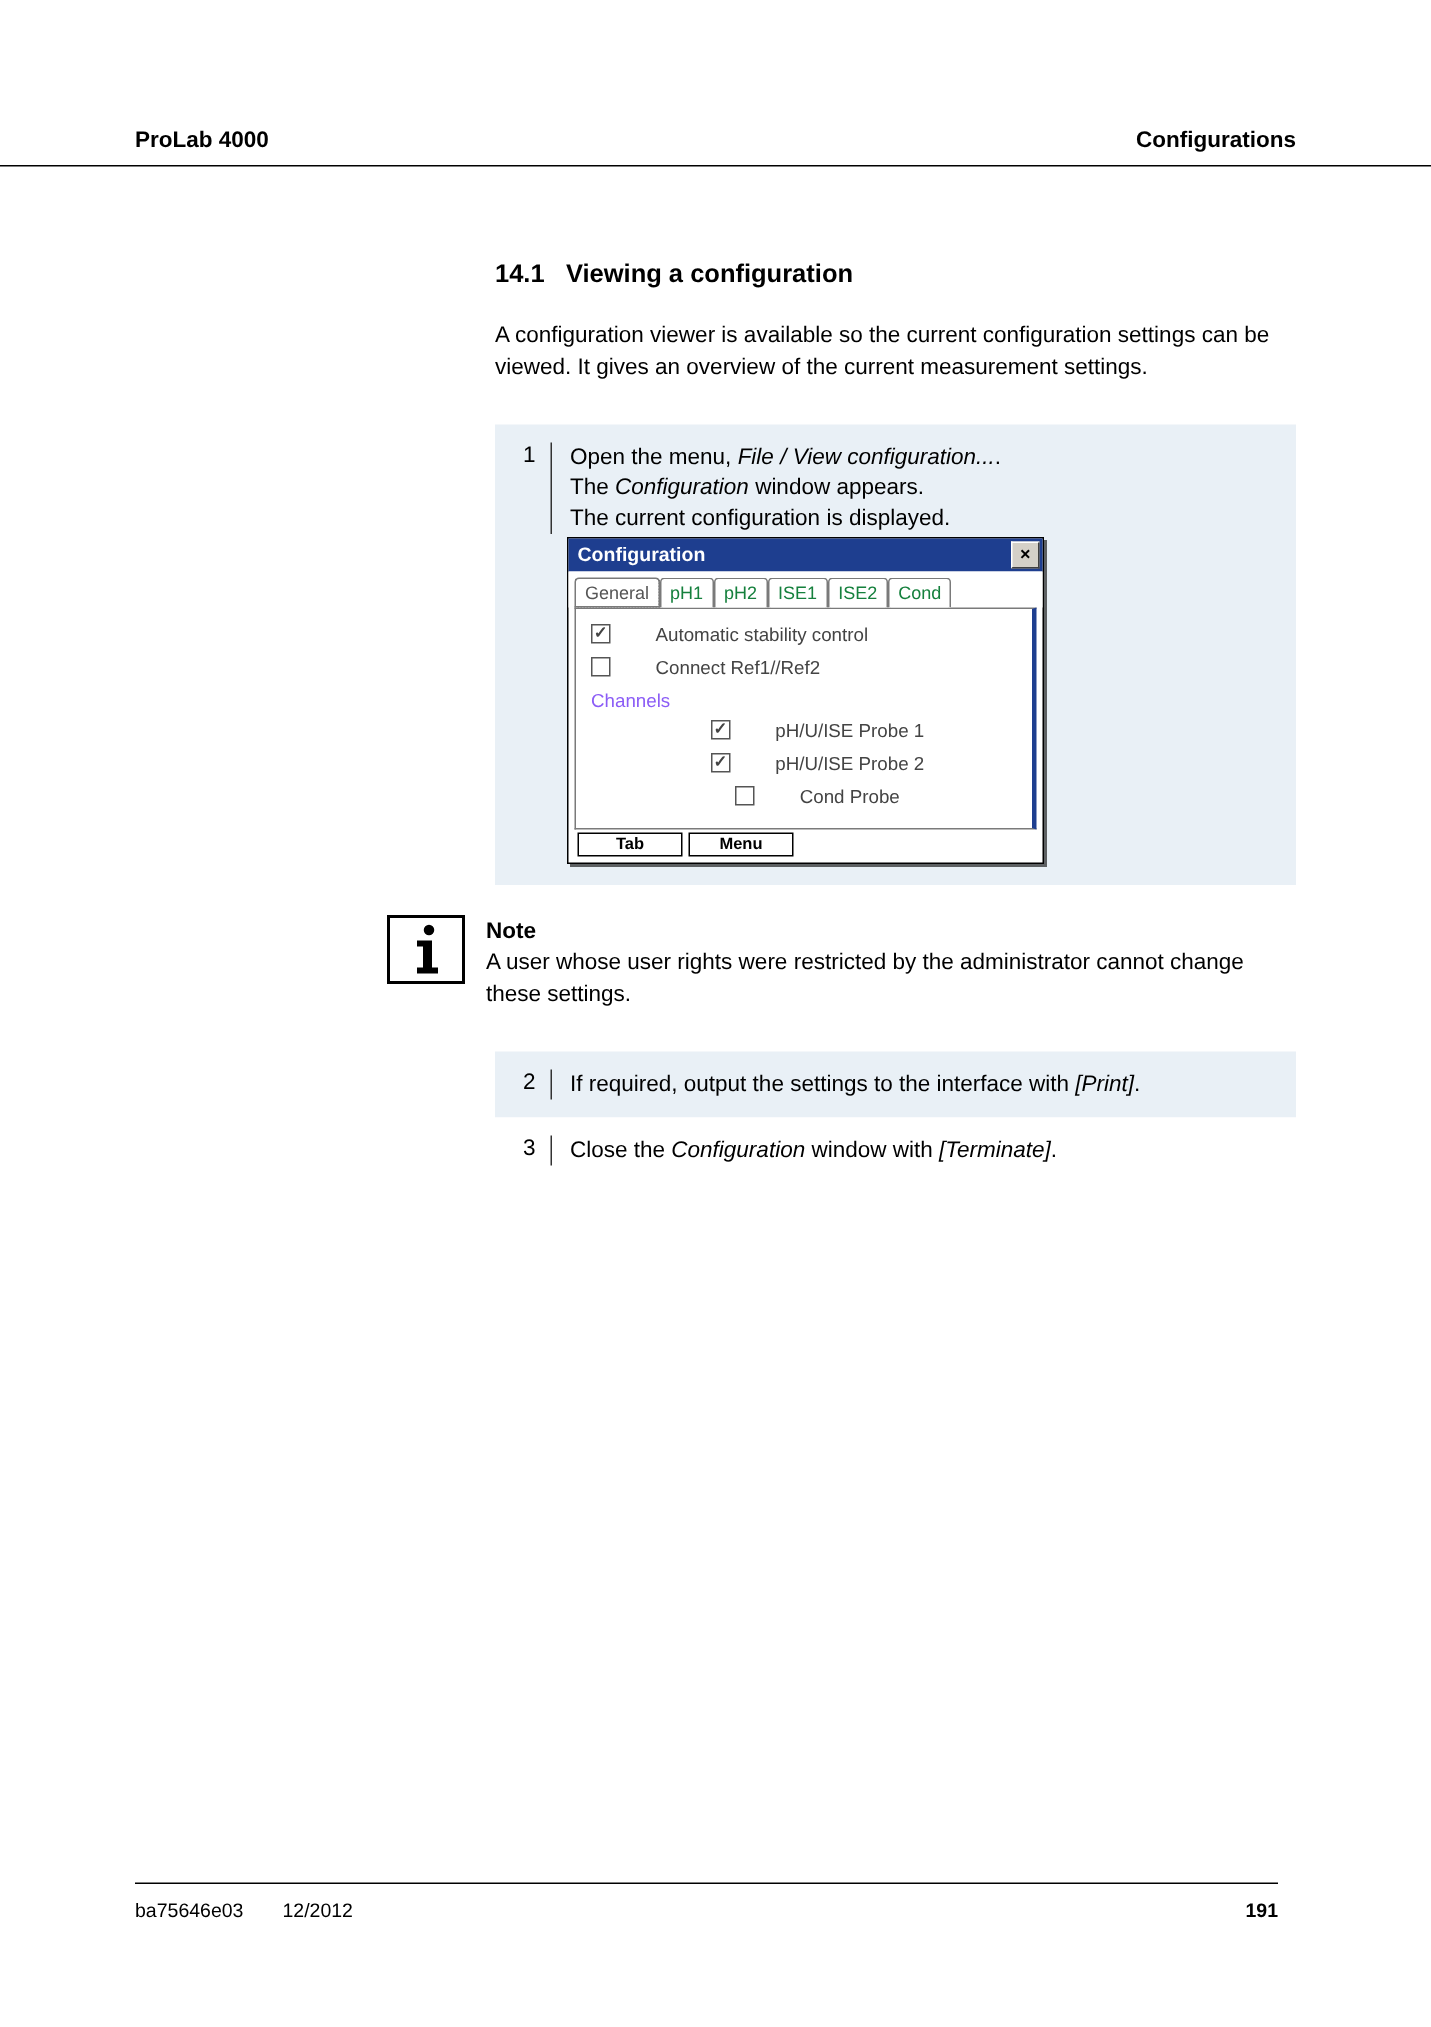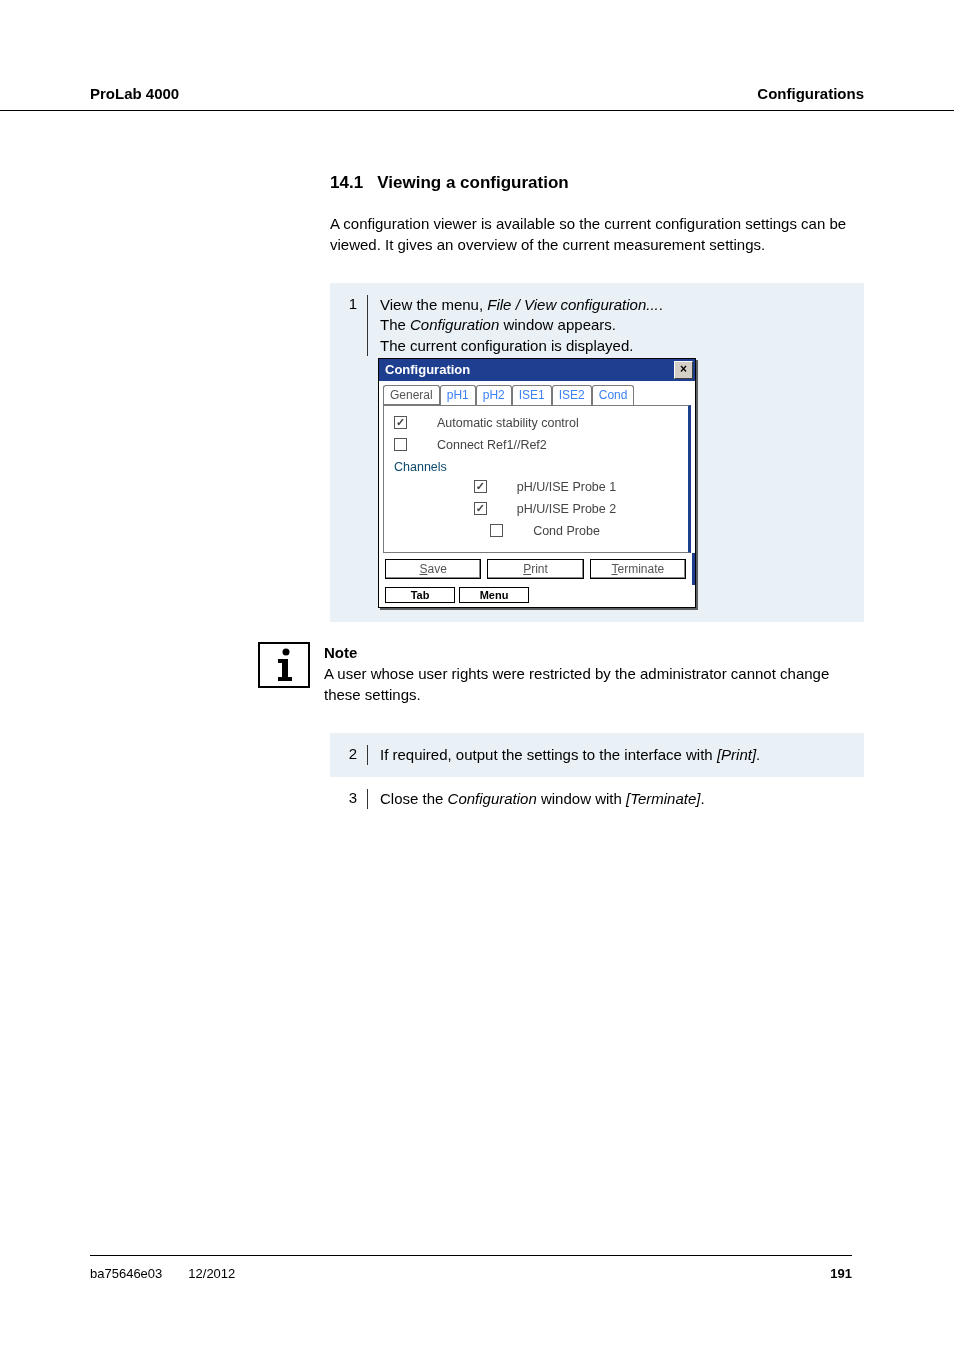--- a/index.html
+++ b/index.html
@@ -106,21 +106,21 @@
       display: flex;
       padding: 4px 4px 0 4px;
       background: #fff;
       gap: 0;
     }
     .tab {
       border: 1px solid #7a7a7a;
       border-bottom: none;
       padding: 2px 6px;
       font-size: 12px;
-      color: #3b82f6;
+      color: #15803d;
       background: #fff;
       border-radius: 3px 3px 0 0;
       position: relative;
     }
     .tab.active {
       border: 1px dotted #333;
       outline: 1px solid #7a7a7a;
       outline-offset: -1px;
       color: #555;
       z-index: 2;
@@ -152,21 +152,21 @@
       line-height: 1;
       background: #fff;
       flex-shrink: 0;
     }
     .checkbox.checked::before {
       content: '✓';
       font-weight: bold;
     }
     .group-label {
       font-size: 12.5px;
-      color: #0c4a6e;
+      color: #8b5cf6;
       margin: 6px 0 6px 0;
     }
     .indented {
       margin-left: 18px;
       justify-content: center;
     }
     .button-row {
       display: flex;
       gap: 6px;
       padding: 6px 6px 6px 6px;
@@ -256,21 +256,21 @@
 
   <div class="section-heading">
     <span>14.1</span>&nbsp;&nbsp;&nbsp;<span>Viewing a configuration</span>
   </div>
 
   <p class="intro-para">A configuration viewer is available so the current configuration settings can be viewed. It gives an overview of the current measurement settings.</p>
 
   <div class="step-block tight-bottom">
     <div class="step-num">1</div>
     <div class="step-text">
-      <span>View the menu, </span><span class="italic">File  /  View configuration...</span><span>.</span><br>
+      <span>Open the menu, </span><span class="italic">File  /  View configuration...</span><span>.</span><br>
       <span>The </span><span class="italic">Configuration</span><span> window appears.</span><br>
       <span>The current configuration is displayed.</span>
     </div>
   </div>
 
   <div class="screenshot-wrap">
     <div class="config-window">
       <div class="titlebar">
         <span>Configuration</span>
         <div class="close-btn">×</div>
@@ -299,25 +299,20 @@
         </div>
         <div class="checkbox-row indented">
           <span class="checkbox checked"></span>
           <span>pH/U/ISE Probe 2</span>
         </div>
         <div class="checkbox-row indented">
           <span class="checkbox"></span>
           <span>Cond Probe</span>
         </div>
       </div>
-      <div class="button-row">
-        <div class="win-btn"><span class="underline">S</span><span>ave</span></div>
-        <div class="win-btn"><span class="underline">P</span><span>rint</span></div>
-        <div class="win-btn"><span class="underline">T</span><span>erminate</span></div>
-      </div>
       <div class="bottom-btn-row">
         <div class="bottom-btn">Tab</div>
         <div class="bottom-btn">Menu</div>
       </div>
     </div>
   </div>
 
   <div class="note-section">
     <div class="info-icon-box">
       <svg width="40" height="40" viewBox="0 0 40 40">

